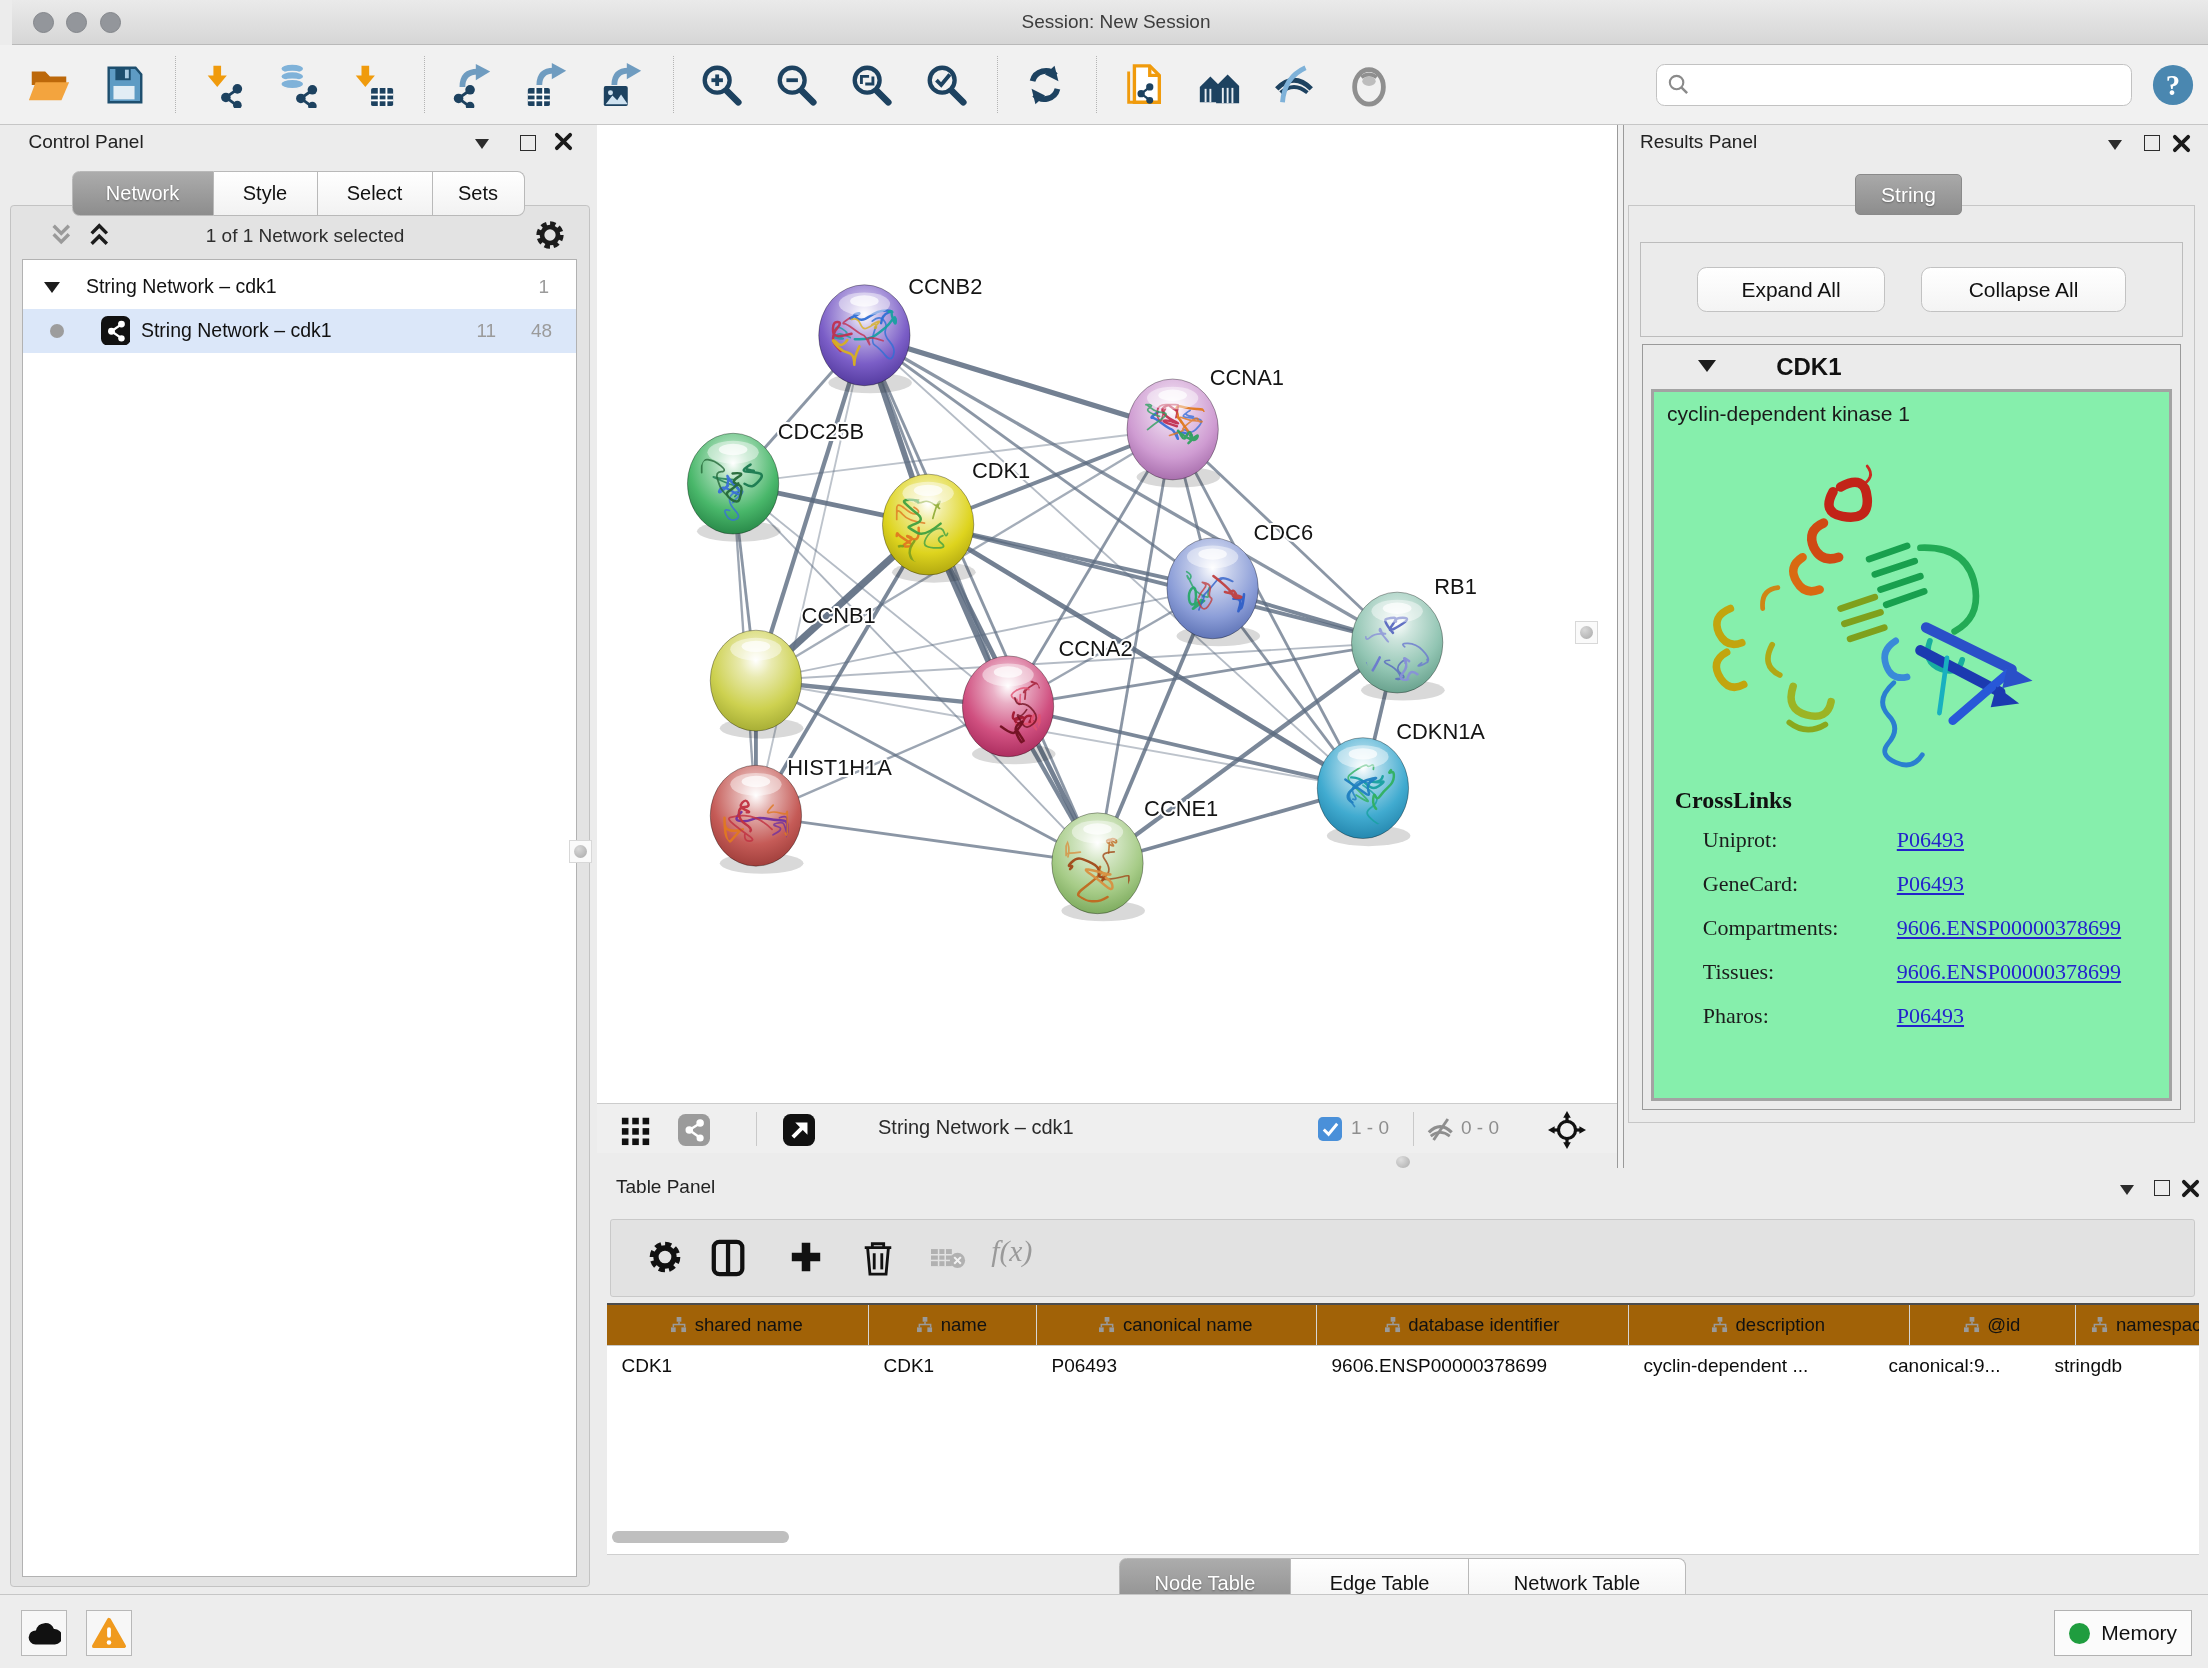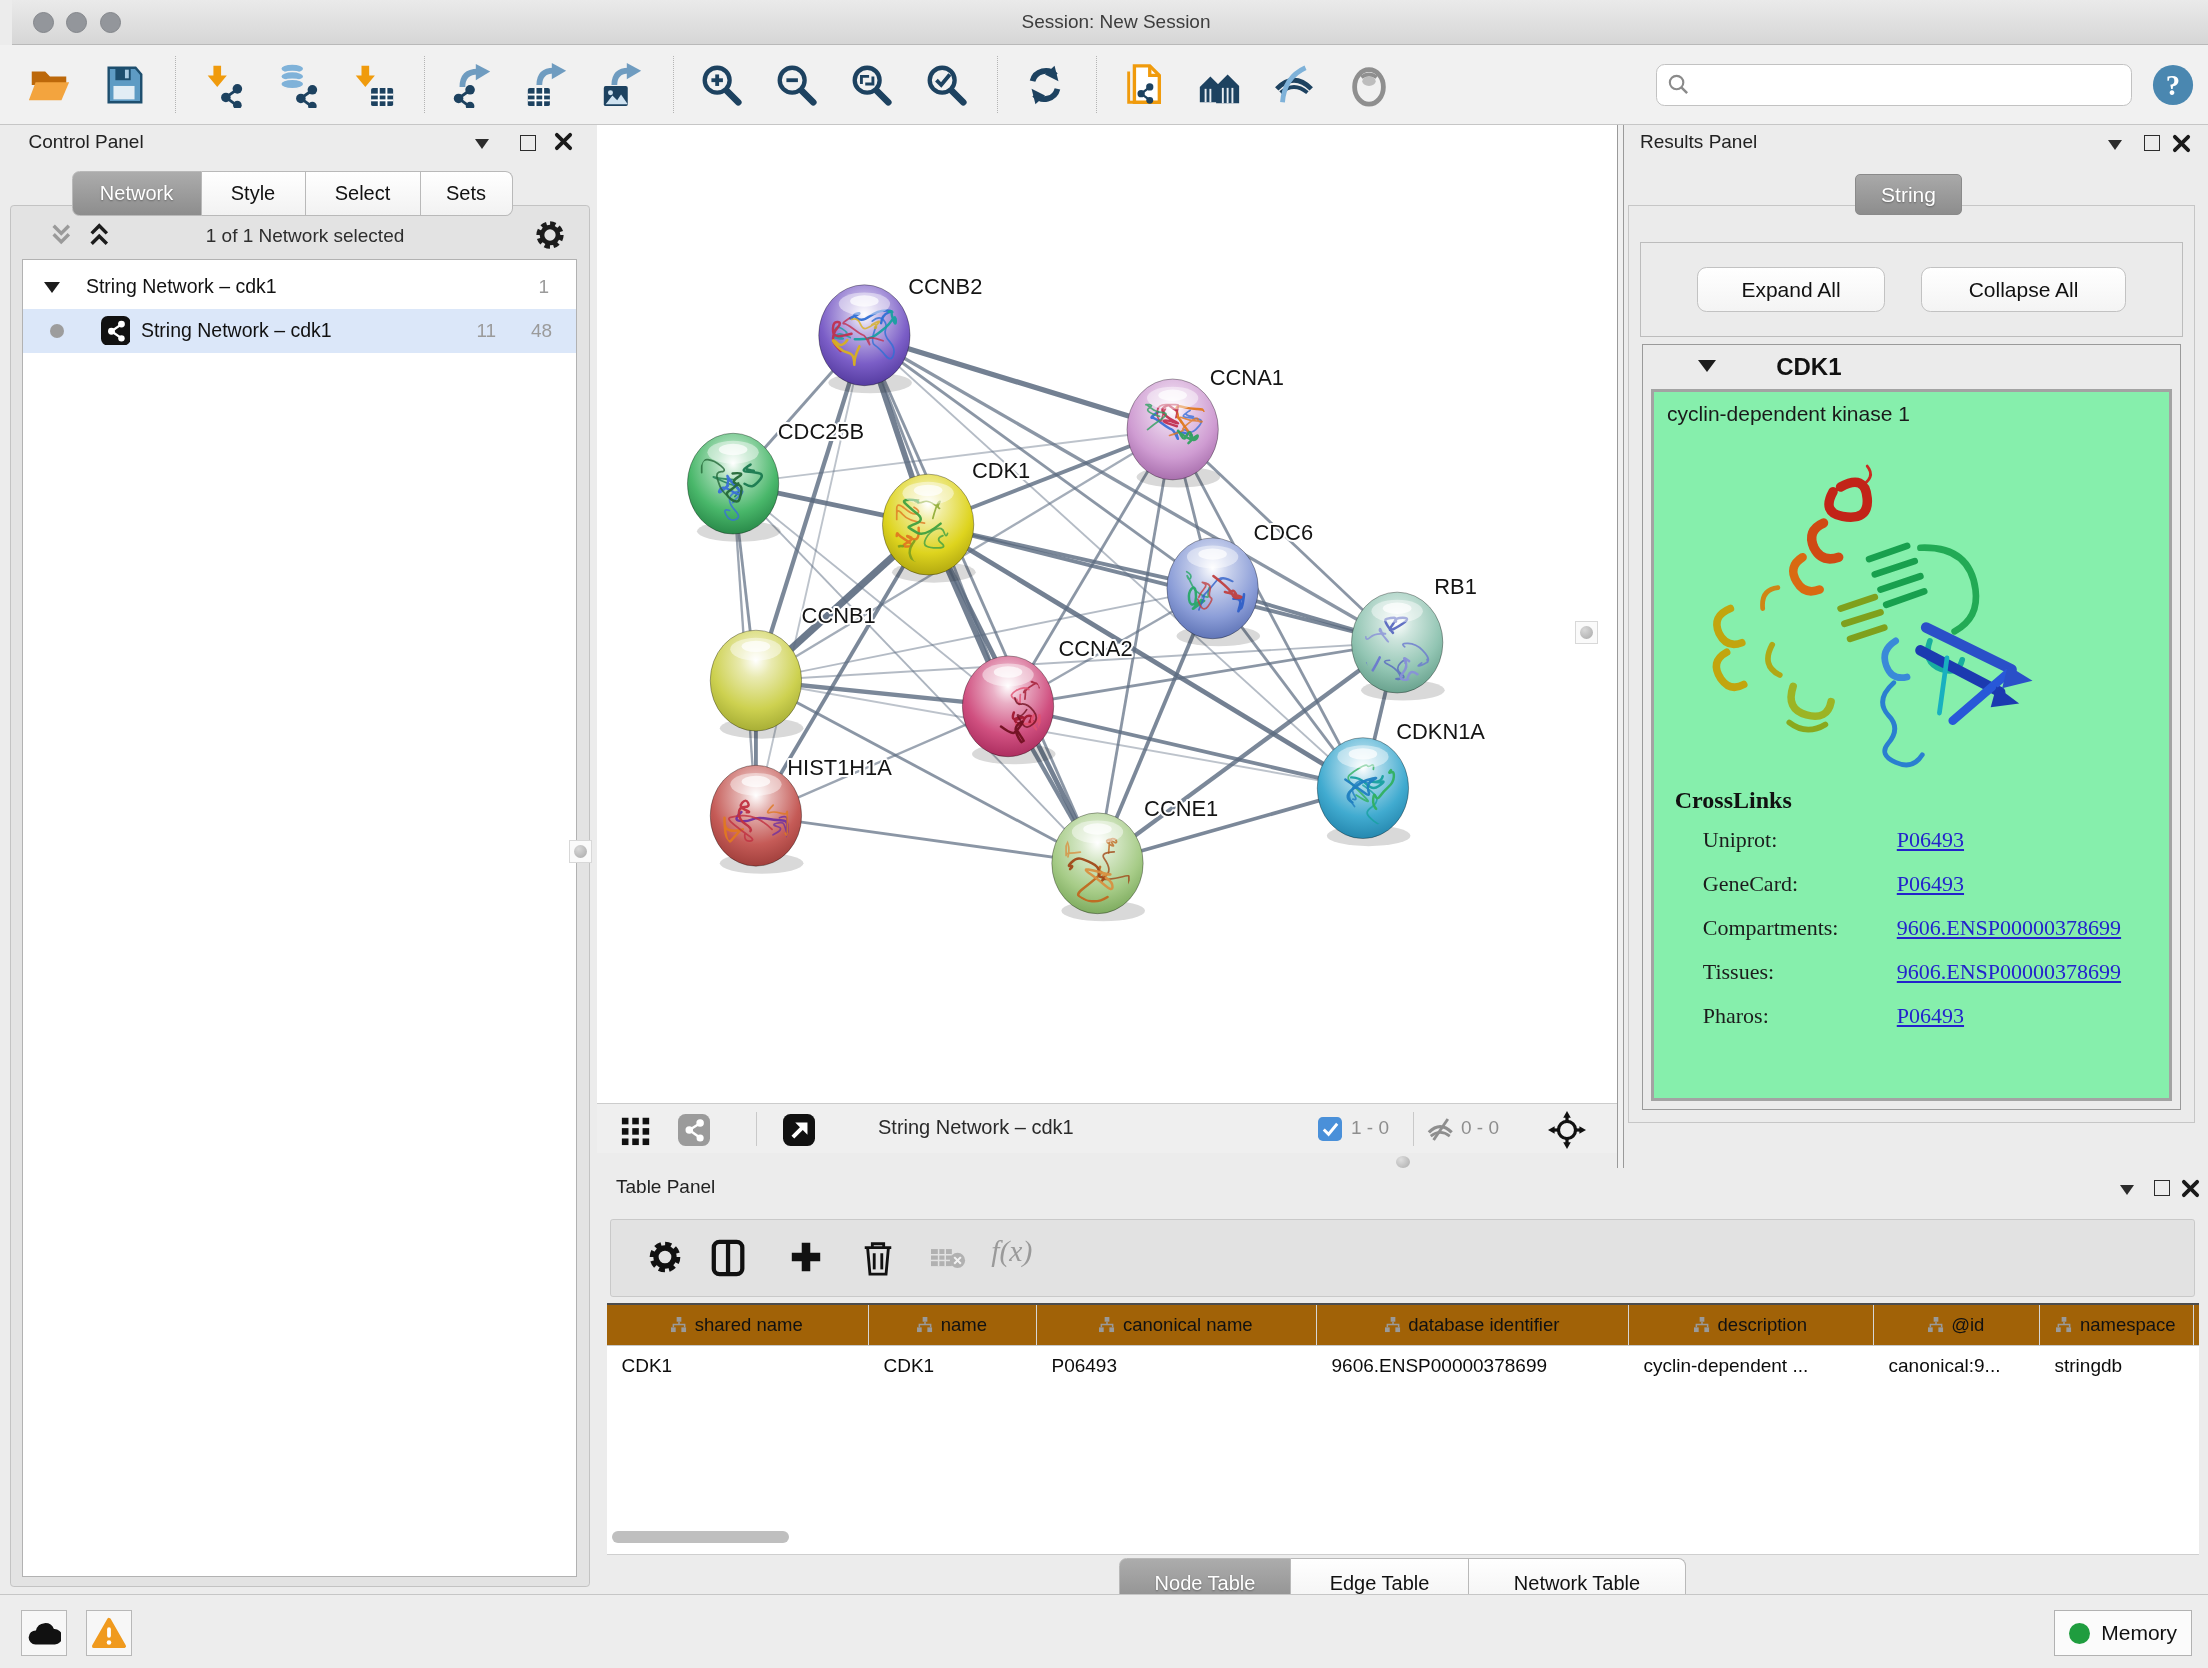--- a/index.html
+++ b/index.html
@@ -321,21 +321,21 @@
   <span class="phead-title cp-head-title">Control Panel</span>
   <span class="cp-icons abs" style="left:465px"><span class="ph-tri"></span></span>
   <span class="cp-icons abs" style="left:510px"><span class="ph-float"></span></span>
   <span class="cp-icons abs" style="left:544px;top:6.7px"><svg width="19" height="19" viewBox="0 0 20 20">
         <g stroke="#1a1a1a" stroke-width="4" stroke-linecap="round">
           <line x1="3" y1="3" x2="17" y2="17"></line>
           <line x1="17" y1="3" x2="3" y2="17"></line>
         </g>
       </svg></span>
   <div class="seg cp-tabs" id="cp-tabs">
-      <button class="tab active" style="width: 130px;">Network</button>
+      <button class="tab active" style="width: 142px;">Network</button>
       <button class="tab" style="width: 104px;">Style</button>
       <button class="tab" style="width: 115px;">Select</button>
       <button class="tab" style="width: 92px;">Sets</button>
     </div>
   <div class="cp-body">
     <div class="cp-row">
       <span class="abs" style="left:25px;top:3.8px"><svg width="28.5" height="28.5" viewBox="0 0 30 30">
             <g fill="none" stroke="#9a9a9a" stroke-width="3.6">
               <path d="M7 5 l8 8 8 -8"></path>
               <path d="M7 14 l8 8 8 -8"></path>
@@ -920,21 +920,21 @@
           <svg width="16" height="16" viewBox="0 0 17 17">
             <g fill="#9a9a9a">
               <rect x="6" y="0" width="5" height="5"></rect>
               <rect x="0" y="11" width="5" height="5"></rect>
               <rect x="11" y="11" width="5" height="5"></rect>
             </g>
             <path d="M8.5 5 v3 M2.5 11 v-3 h12 v3" stroke="#9a9a9a" fill="none" stroke-width="1.6"></path>
           </svg>
           <span>database identifier</span>
         </div>
-        <div class="th" style="width: 245px;">
+        <div class="th" style="width: 281px;">
           <svg width="16" height="16" viewBox="0 0 17 17">
             <g fill="#9a9a9a">
               <rect x="6" y="0" width="5" height="5"></rect>
               <rect x="0" y="11" width="5" height="5"></rect>
               <rect x="11" y="11" width="5" height="5"></rect>
             </g>
             <path d="M8.5 5 v3 M2.5 11 v-3 h12 v3" stroke="#9a9a9a" fill="none" stroke-width="1.6"></path>
           </svg>
           <span>description</span>
         </div>

